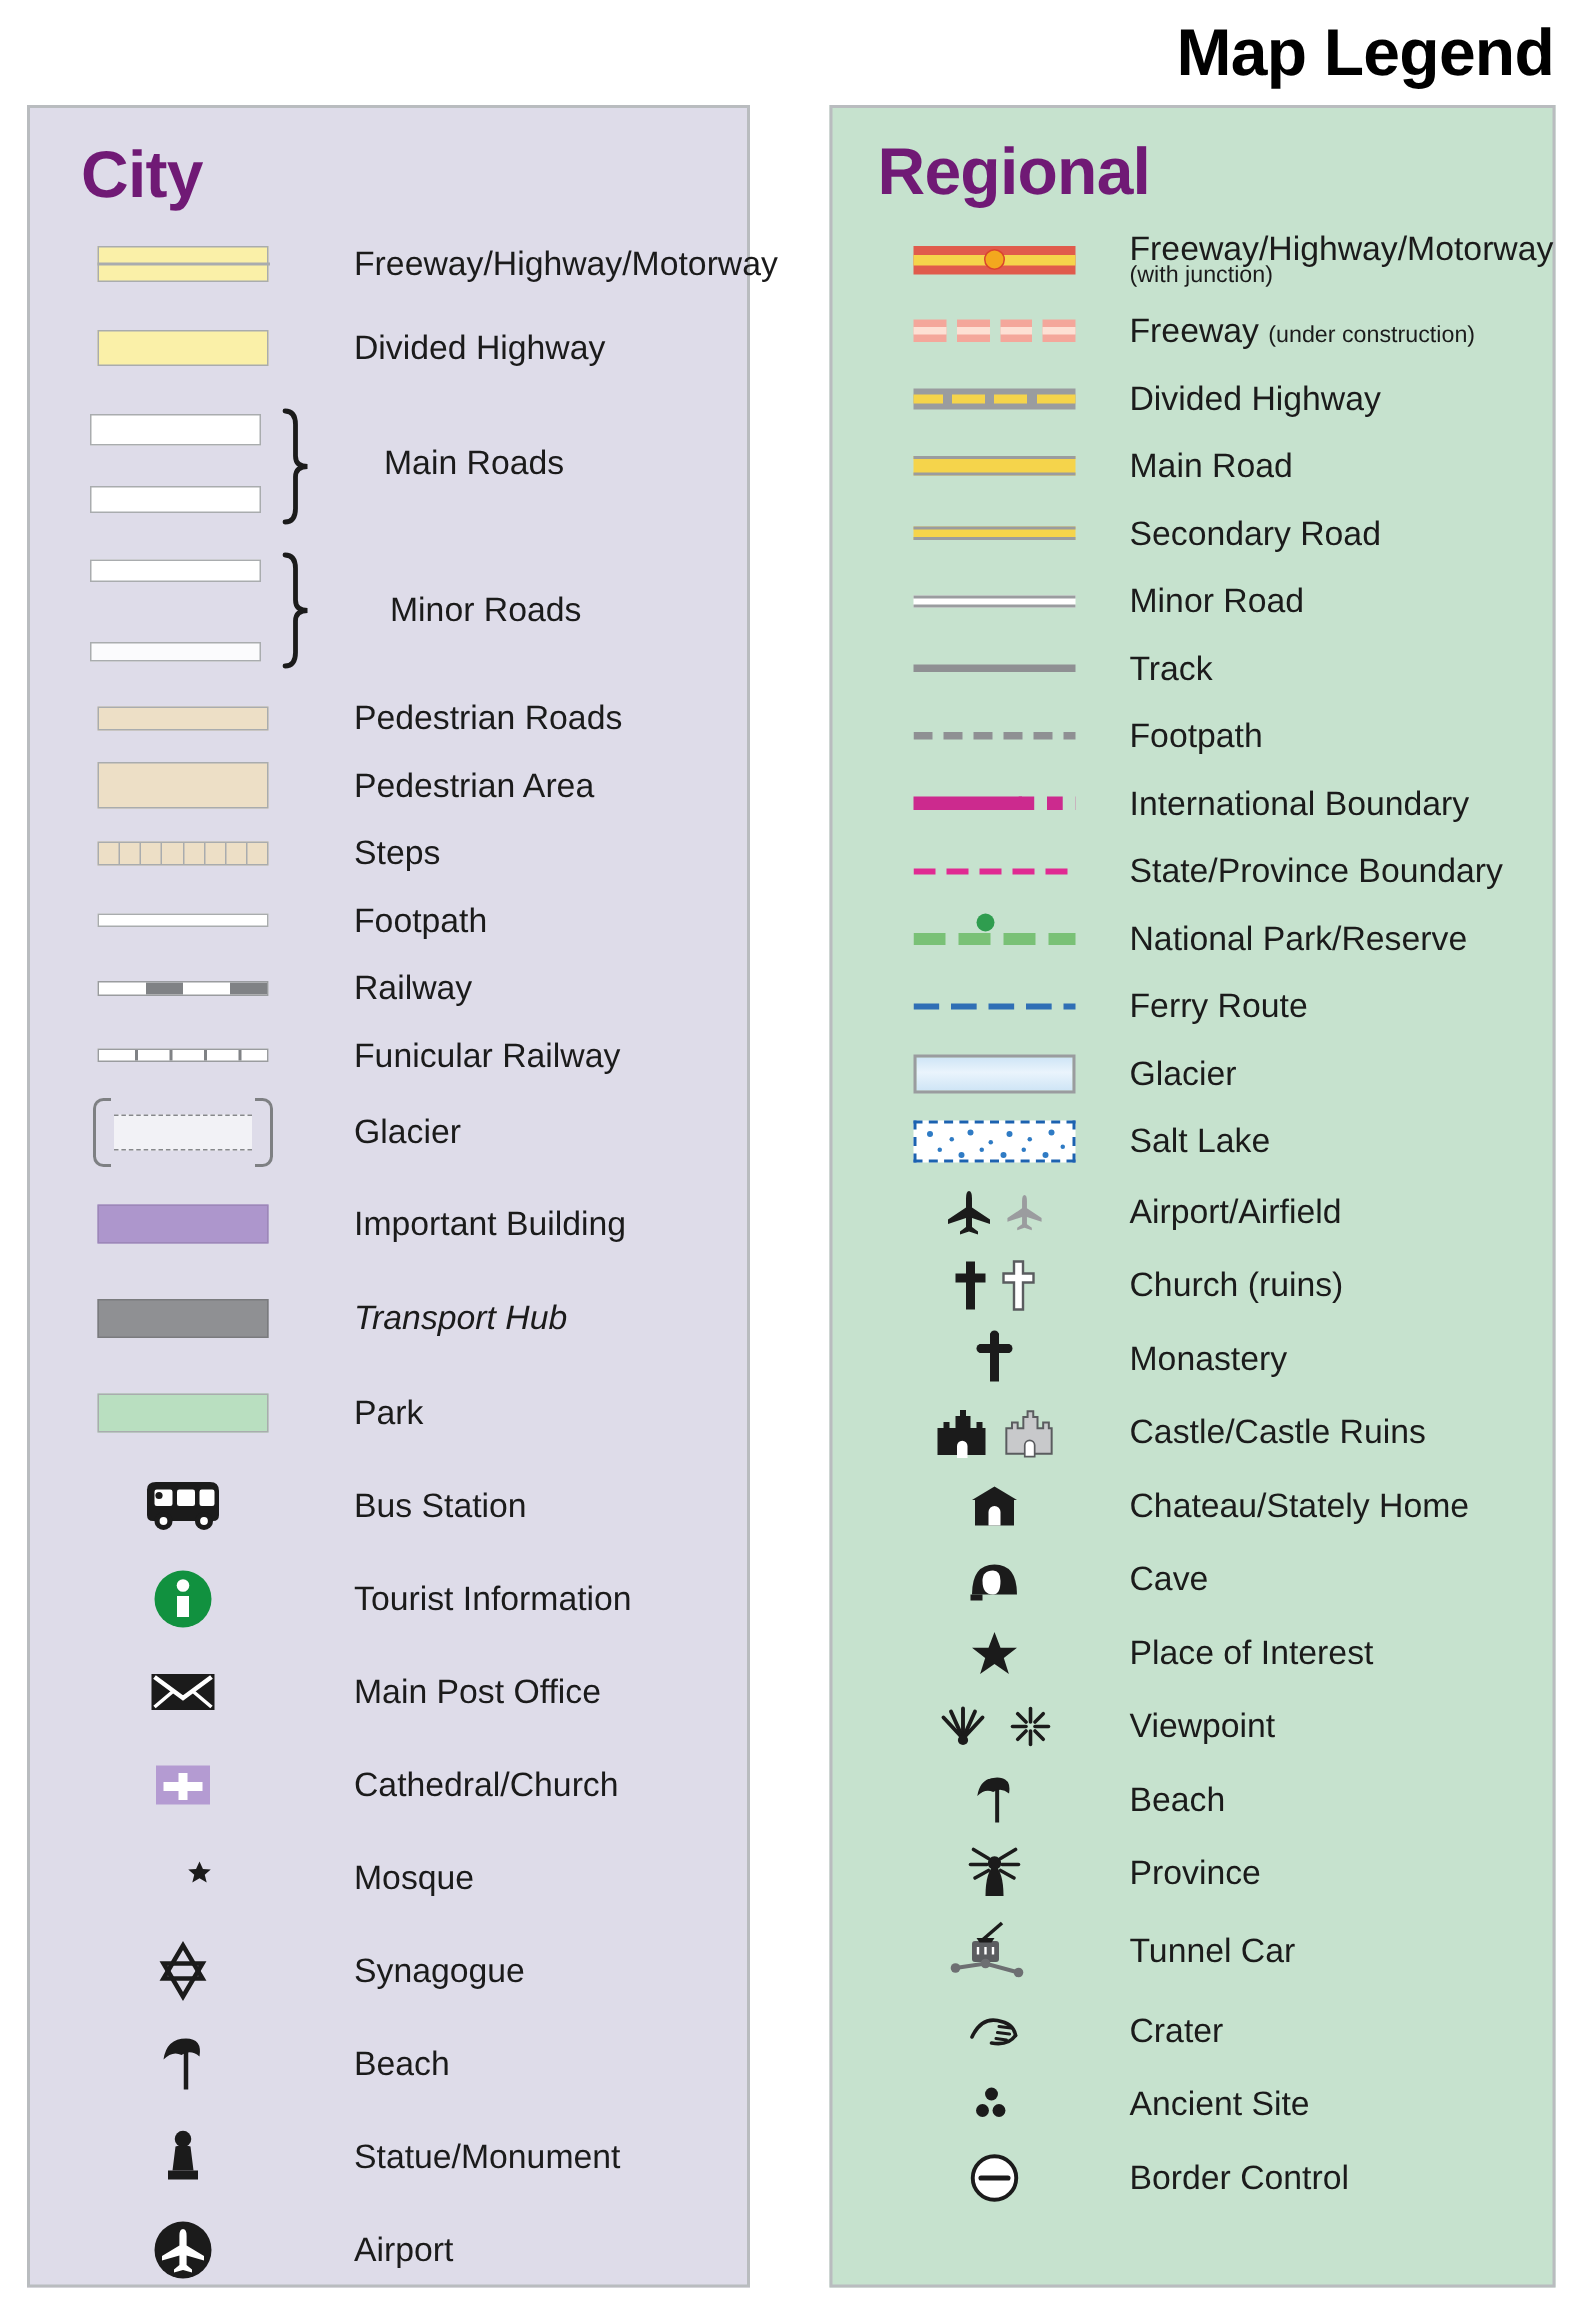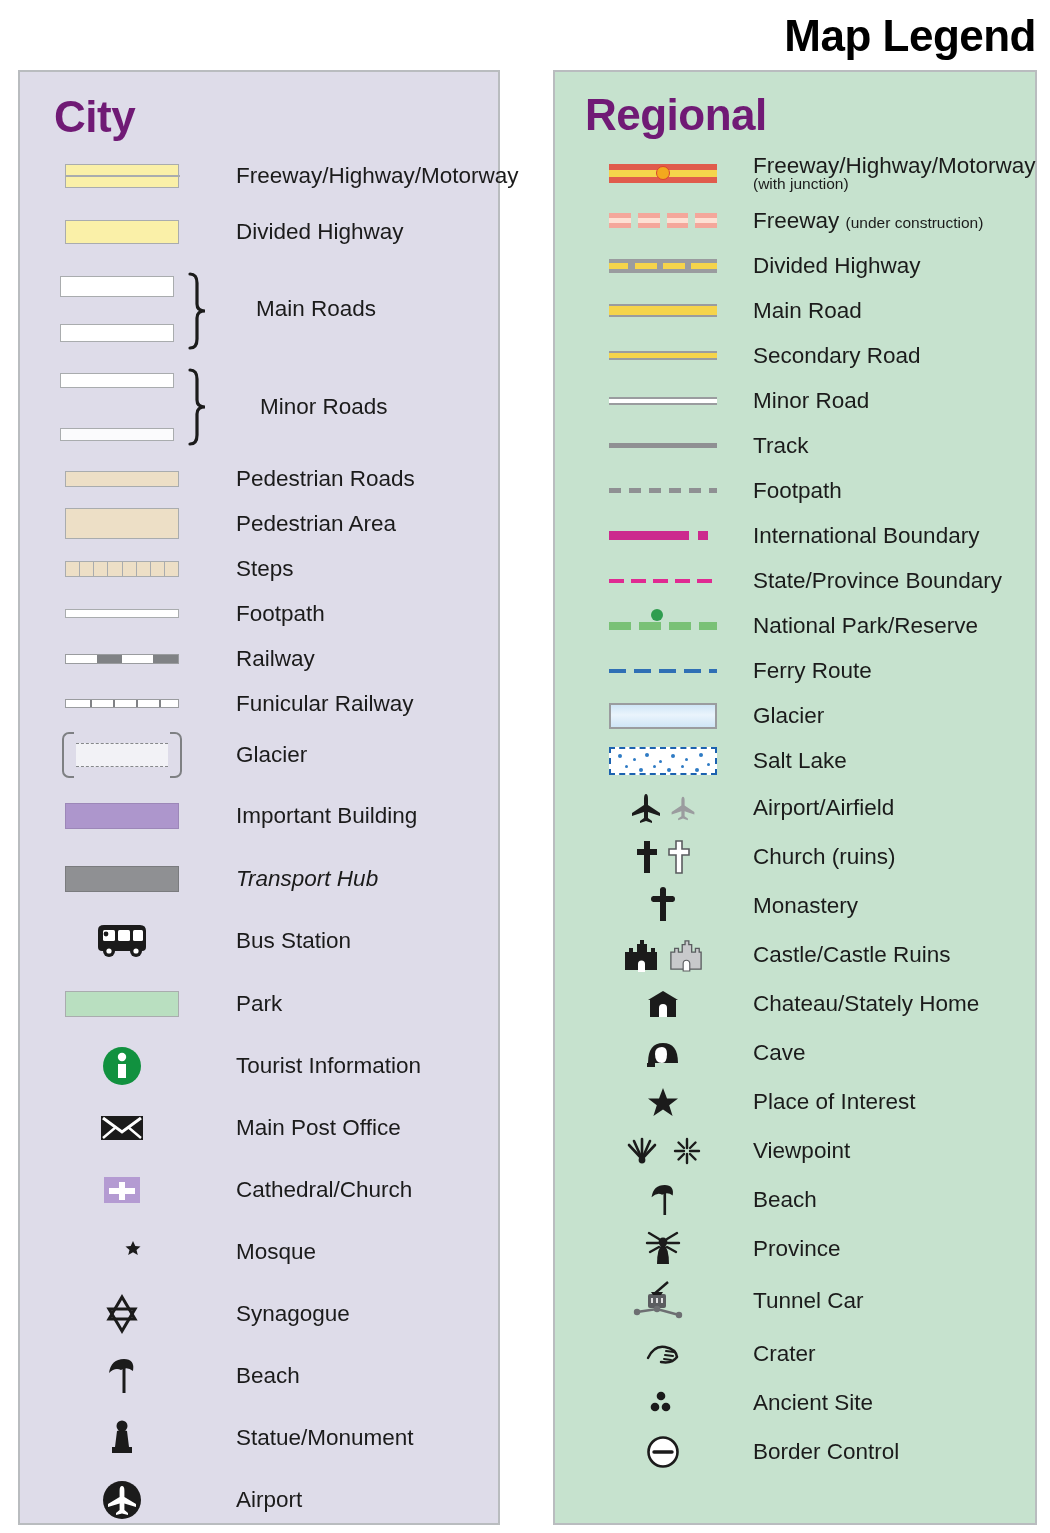--- a/index.html
+++ b/index.html
@@ -311,42 +311,42 @@
       <div class="lbl">Important Building</div>
     </div>
 
     <div class="row" style="min-height:63px;font-style:italic;">
       <div class="sym">
         <span class="bar bar-hub"></span>
       </div>
       <div class="lbl">Transport Hub</div>
     </div>
 
+    <div class="row" style="min-height:63px;">
+      <div class="sym">
+        <span class="bar bar-park"></span>
+      </div>
+      <div class="lbl">Park</div>
+    </div>
+
     <div class="row icon">
       <div class="sym">
         <svg width="56" height="34" viewBox="0 0 56 34">
           <path d="M4 6 Q4 1 10 1 L46 1 Q52 1 52 7 L52 23 Q52 27 48 27 L8 27 Q4 27 4 23 Z" fill="#1b1b1b"></path>
           <rect x="9" y="6" width="12" height="11" rx="1.5" fill="#fff"></rect>
           <rect x="24" y="6" width="12" height="11" rx="1.5" fill="#fff"></rect>
           <rect x="39" y="6" width="10" height="11" rx="1.5" fill="#fff"></rect>
           <circle cx="15" cy="27" r="6" fill="#1b1b1b"></circle>
           <circle cx="15" cy="27" r="2.6" fill="#fff"></circle>
           <circle cx="42" cy="27" r="6" fill="#1b1b1b"></circle>
           <circle cx="42" cy="27" r="2.6" fill="#fff"></circle>
           <circle cx="12" cy="10" r="2.4" fill="#1b1b1b"></circle>
         </svg>
       </div>
       <div class="lbl">Bus Station</div>
-    </div>
-
-    <div class="row" style="min-height:63px;">
-      <div class="sym">
-        <span class="bar bar-park"></span>
-      </div>
-      <div class="lbl">Park</div>
     </div>
 
     <div class="row icon">
       <div class="sym">
         <svg width="42" height="42" viewBox="0 0 42 42">
           <circle cx="21" cy="21" r="19" fill="#11913f"></circle>
           <circle cx="21" cy="12" r="4.2" fill="#fff"></circle>
           <path d="M17 19 h8 v14 h-8 z" fill="#fff"></path>
         </svg>
       </div>

